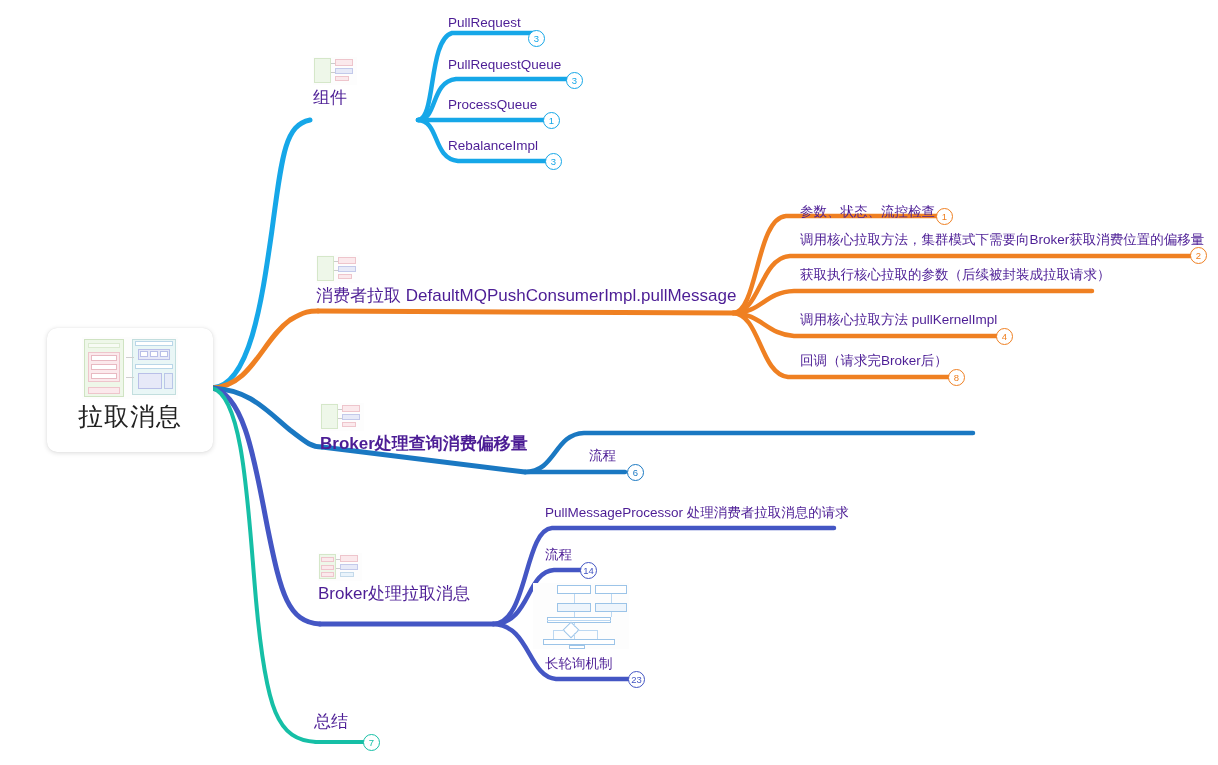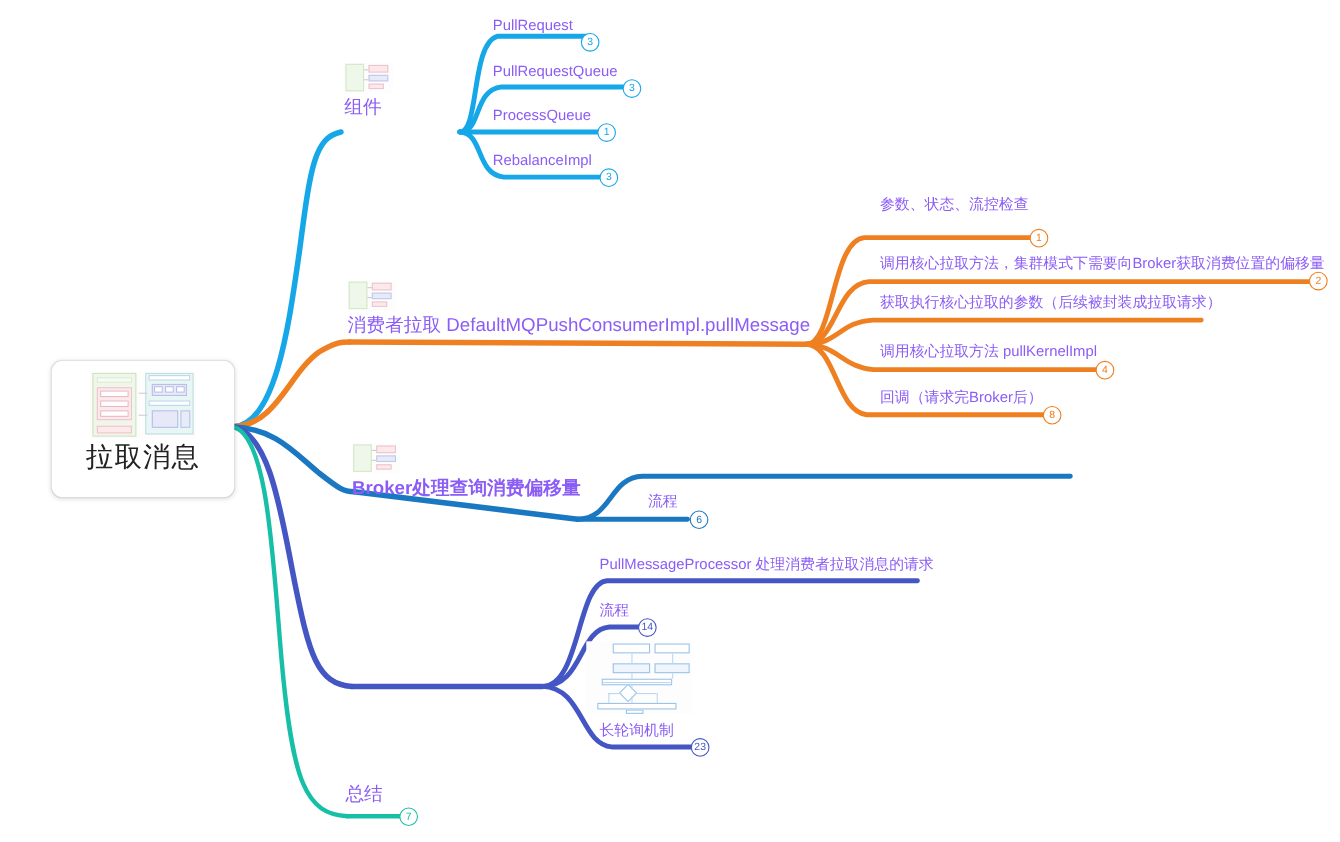--- a/index.html
+++ b/index.html
@@ -52,21 +52,21 @@
     margin-top: 5px;
     line-height: 1;
   }
 
   
   .node {
     position: absolute;
     white-space: nowrap;
   }
   .node-label {
-    color: #8b5cf6;
+    color: #4c1d95;
     line-height: 1.1;
     white-space: nowrap;
   }
   .lvl1 .node-label { font-size: 17px; }
   .lvl2 .node-label { font-size: 13.5px; }
 
   
   .badge {
     position: absolute;
     width: 17px;
@@ -209,21 +209,21 @@
       <div class="box" style="left:1px;top:1px;width:17px;height:25px;background:#eef7e9;border:1px solid #d5e7c9;"></div>
       <div class="box" style="left:22px;top:2px;width:18px;height:7px;background:#fbe9ec;border:1px solid #eec5cc;"></div>
       <div class="box" style="left:22px;top:11px;width:18px;height:6px;background:#e7eaf8;border:1px solid #c3c9ea;"></div>
       <div class="box" style="left:22px;top:19px;width:14px;height:5px;background:#fbe9ec;border:1px solid #eec5cc;"></div>
       <div class="box" style="left:18px;top:6px;width:4px;height:1px;background:#ccc;"></div>
       <div class="box" style="left:18px;top:15px;width:4px;height:1px;background:#ccc;"></div>
     </div>
     <div class="node-label" style="margin-top:4px;">消费者拉取 DefaultMQPushConsumerImpl.pullMessage</div>
   </div>
 
-  <div class="node lvl2" style="left:800px; top:179px;">
+  <div class="node lvl2" style="left:800px; top:205px;">
     <div class="node-label">参数、状态、流控检查</div>
   </div>
   <div class="badge" style="left:936px; top:208px; border:1.4px solid #ef8022; color:#ef8022;">1</div>
 
   <div class="node lvl2" style="left:800px; top:233px;">
     <div class="node-label">调用核心拉取方法，集群模式下需要向Broker获取消费位置的偏移量</div>
   </div>
   <div class="badge" style="left:1190px; top:247px; border:1.4px solid #ef8022; color:#ef8022;">2</div>
 
   <div class="node lvl2" style="left:800px; top:268px;">
@@ -251,20 +251,34 @@
     </div>
     <div class="node-label" style="margin-top:4px;font-weight:bold;">Broker处理查询消费偏移量</div>
   </div>
 
 
   <div class="node lvl2" style="left:589px; top:449px;">
     <div class="node-label">流程</div>
   </div>
   <div class="badge" style="left:627px; top:464px; border:1.4px solid #1a78c2; color:#1a78c2;">6</div>
 
+  <div class="node lvl1" style="left:318px; top:553px;">
+    <div class="thumb mini-thumb">
+      <div class="box" style="left:1px;top:1px;width:17px;height:25px;background:#eef7e9;border:1px solid #d5e7c9;"></div>
+      <div class="box" style="left:3px;top:4px;width:13px;height:5px;background:#fbe9ec;border:1px solid #eec5cc;"></div>
+      <div class="box" style="left:3px;top:12px;width:13px;height:5px;background:#fbe9ec;border:1px solid #eec5cc;"></div>
+      <div class="box" style="left:3px;top:19px;width:13px;height:5px;background:#fbe9ec;border:1px solid #eec5cc;"></div>
+      <div class="box" style="left:22px;top:2px;width:18px;height:7px;background:#fbe9ec;border:1px solid #eec5cc;"></div>
+      <div class="box" style="left:22px;top:11px;width:18px;height:6px;background:#e7eaf8;border:1px solid #c3c9ea;"></div>
+      <div class="box" style="left:22px;top:19px;width:14px;height:5px;background:#e9f3fb;border:1px solid #c3d9ea;"></div>
+      <div class="box" style="left:18px;top:6px;width:4px;height:1px;background:#ccc;"></div>
+      <div class="box" style="left:18px;top:15px;width:4px;height:1px;background:#ccc;"></div>
+    </div>
+    <div class="node-label" style="margin-top:4px;">Broker处理拉取消息</div>
+  </div>
 
   <div class="node lvl2" style="left:545px; top:506px;">
     <div class="node-label">PullMessageProcessor 处理消费者拉取消息的请求</div>
   </div>
 
   <div class="node lvl2" style="left:545px; top:548px;">
     <div class="node-label">流程</div>
   </div>
   <div class="badge" style="left:580px; top:562px; border:1.4px solid #4456c4; color:#4456c4;">14</div>
 

